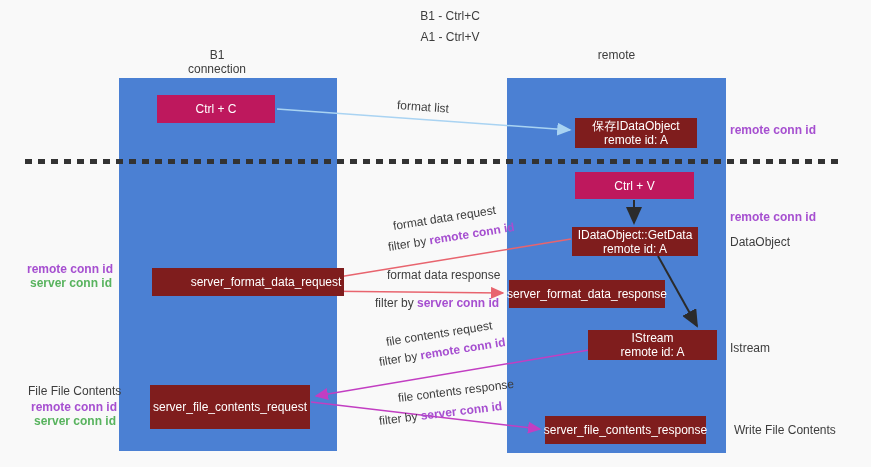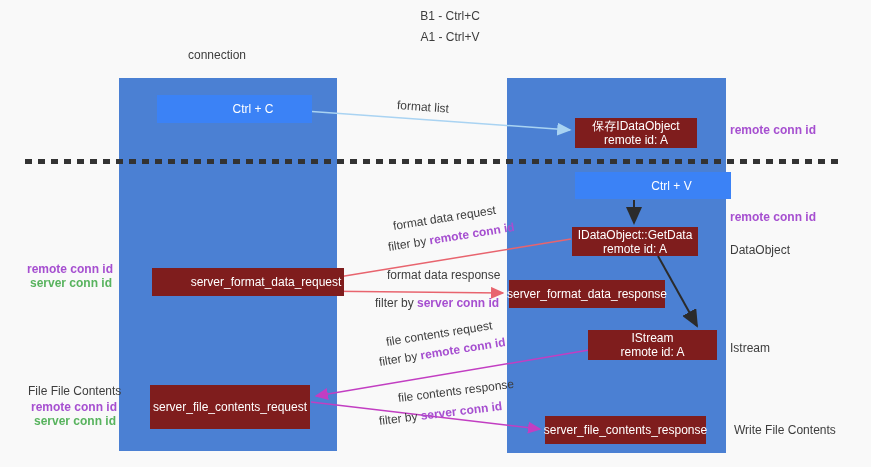--- a/index.html
+++ b/index.html
@@ -22,40 +22,42 @@
     background:#4b80d3;
   }
   .dashline{
     left:25px;top:159px;width:814px;height:5px;
     background:repeating-linear-gradient(90deg,#333 0 7px,transparent 7px 13px);
   }
   .node{
     display:flex;flex-direction:column;align-items:center;justify-content:center;
     color:#fff;font-size:12px;line-height:14px;text-align:center;white-space:nowrap;
   }
-  .green{background:#3b82f6;padding-left:37px;}
+  .green{background:#be185d;}
   .orange{background:#7f1d1d;}
   .lbl{font-size:12px;white-space:nowrap;color:#3d3d3d;transform-origin:left center;}
   .purple{color:#a64fd0;font-weight:bold;}
   .greentx{color:#58b35e;font-weight:bold;}
   svg.overlay{position:absolute;left:0;top:0;pointer-events:none;}
   .z1{z-index:1;}.z2{z-index:2;}.z3{z-index:3;}
 </style>
 </head>
 <body>
 
 <div class="abs title z3">
   <div>B1 - Ctrl+C</div>
   <div>A1 - Ctrl+V</div>
 </div>
 
 <div class="abs colheader z3" style="left:117px;width:200px;">
+  <div>B1</div>
   <div>connection</div>
 </div>
 <div class="abs colheader z3" style="left:507px;width:219px;">
+  <div>remote</div>
 </div>
 
 <div class="abs col z1" style="left:119px;top:78px;width:218px;height:373px;"></div>
 <div class="abs col z1" style="left:507px;top:78px;width:219px;height:375px;"></div>
 
 <div class="abs dashline z2"></div>
 
 <svg class="overlay z2" width="871" height="467" viewBox="0 0 871 467">
   <defs>
     <marker id="mBlue" markerWidth="9" markerHeight="8" refX="8" refY="4" orient="auto">
@@ -120,21 +122,21 @@
 <div class="abs lbl z3" style="left:375px;top:296px;"><span>filter by </span><span class="purple">server conn id</span></div>
 
 <div class="abs lbl z3" style="left:386px;top:335px;transform:rotate(-9deg);">file contents request</div>
 <div class="abs lbl z3" style="left:379px;top:355px;transform:rotate(-9deg);"><span>filter by </span><span class="purple">remote conn id</span></div>
 
 <div class="abs lbl z3" style="left:398px;top:391px;transform:rotate(-7deg);">file contents response</div>
 <div class="abs lbl z3" style="left:379px;top:414px;transform:rotate(-7deg);"><span>filter by </span><span class="purple">server conn id</span></div>
 
 <div class="abs lbl purple z3" style="left:730px;top:123px;">remote conn id</div>
 <div class="abs lbl purple z3" style="left:730px;top:210px;">remote conn id</div>
-<div class="abs lbl z3" style="left:730px;top:235px;margin-top:8px;">DataObject</div>
+<div class="abs lbl z3" style="left:730px;top:235px;">DataObject</div>
 <div class="abs lbl z3" style="left:730px;top:341px;">Istream</div>
 <div class="abs lbl z3" style="left:734px;top:423px;">Write File Contents</div>
 
 <div class="abs lbl purple z3" style="left:27px;top:262px;">remote conn id</div>
 <div class="abs lbl greentx z3" style="left:30px;top:276px;">server conn id</div>
 <div class="abs lbl z3" style="left:28px;top:384px;">File File Contents</div>
 <div class="abs lbl purple z3" style="left:31px;top:400px;">remote conn id</div>
 <div class="abs lbl greentx z3" style="left:34px;top:414px;">server conn id</div>
 
 </body></html>

